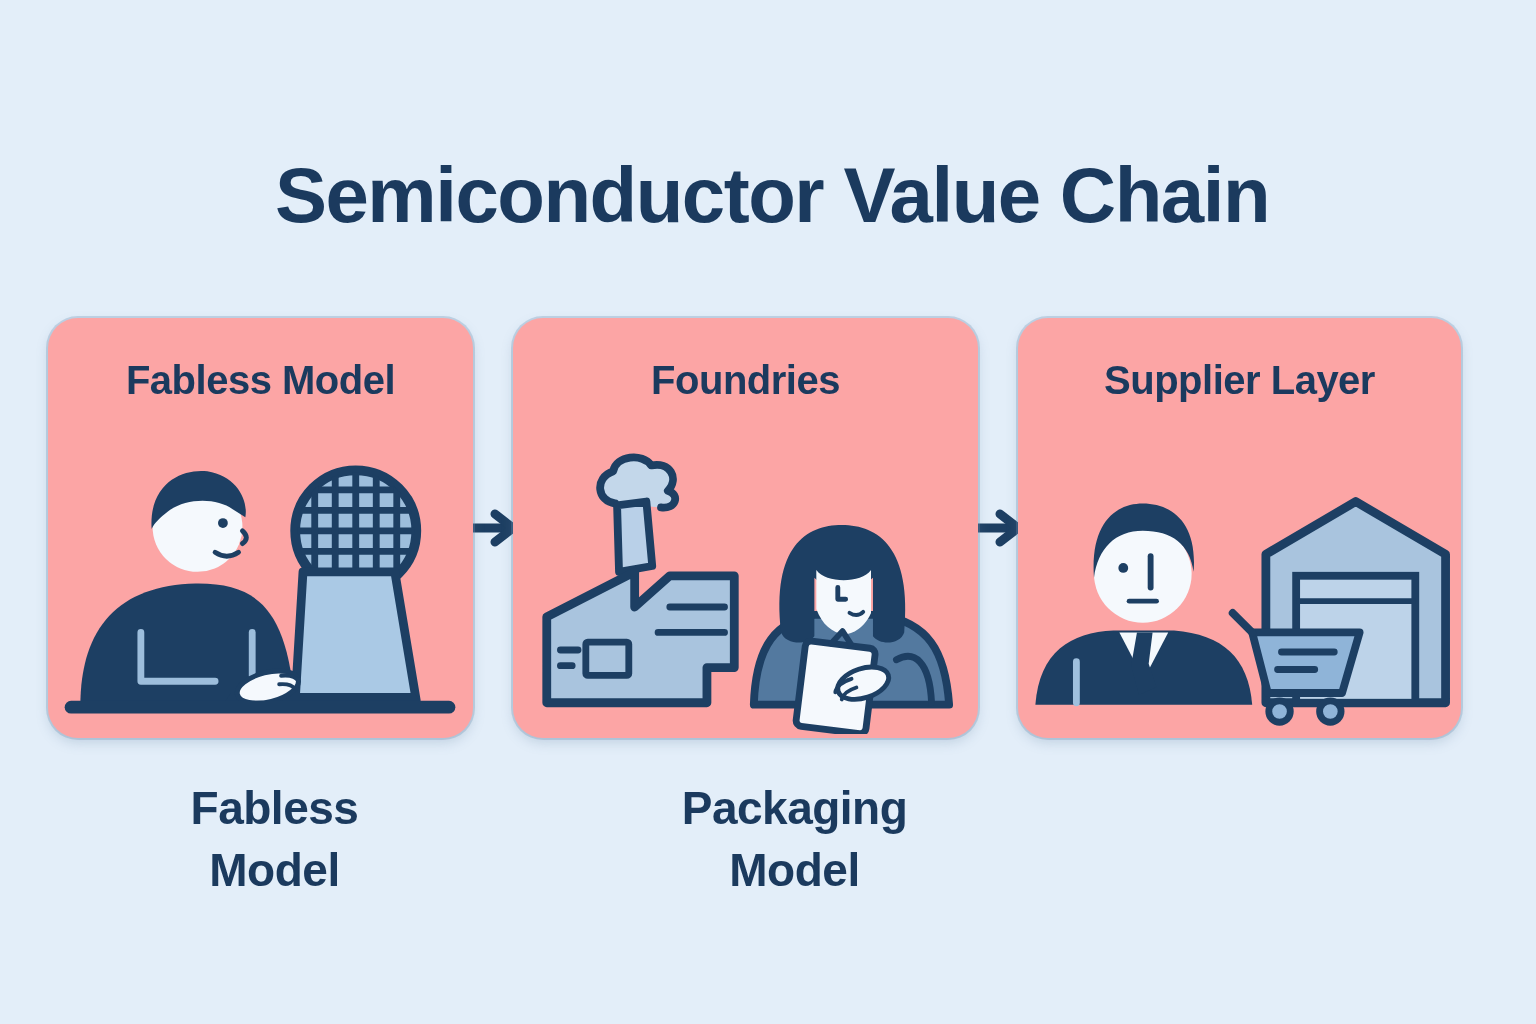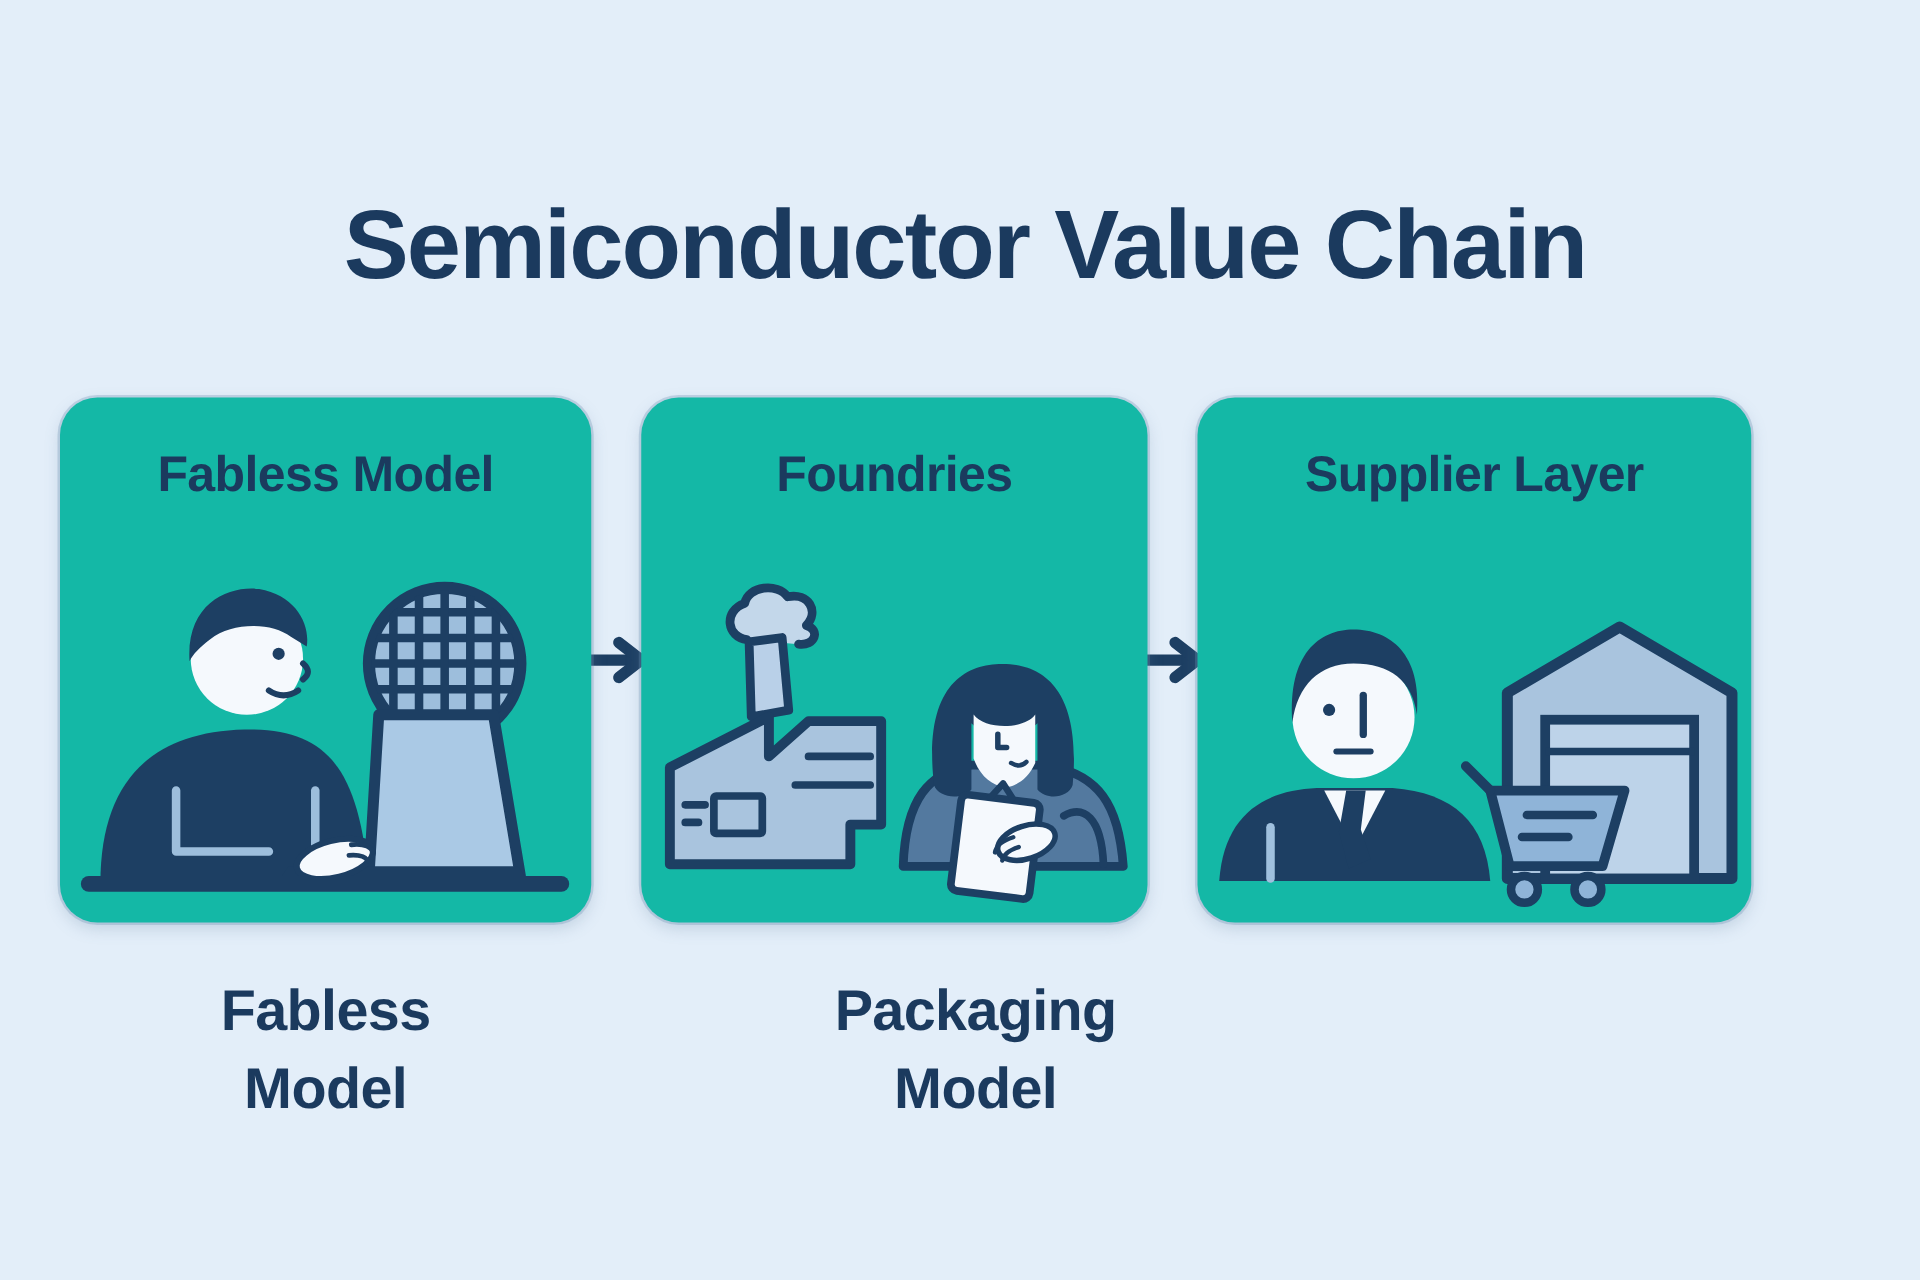--- a/index.html
+++ b/index.html
@@ -14,33 +14,33 @@
     position:absolute;top:146px;left:0;width:100%;
     margin:4px;text-align:center;
     font-size:78px;font-weight:700;letter-spacing:-1.5px;
     color:#1b3a5e;
   }
   .cards-row{
     position:absolute;top:318px;left:48px;
     display:flex;align-items:stretch;height:420px;
   }
   .card{
-    height:420px;background:#14b8a6;border-radius:30px;
+    height:420px;background:#fca5a5;border-radius:30px;
     position:relative;
     box-shadow:0 0 0 2px rgba(110,145,180,0.30), 0 5px 12px rgba(100,130,165,0.25);
   }
-  .card.c1{width:425px}.card.c2{width:405px}.card.c3{width:443px}
+  .card.c1{width:425px}.card.c2{width:465px}.card.c3{width:443px}
   .card-title{
     margin:40px 0 0;text-align:center;
     font-size:40px;font-weight:700;color:#1b3a5e;letter-spacing:-0.5px;
   }
   .art{position:absolute;left:0;right:0;bottom:4px;display:flex;justify-content:center;}
   .gapbox{width:40px;display:flex;align-items:center;justify-content:center;overflow:visible;}
   .gapbox svg{overflow:visible;}
-  .captions{position:absolute;top:778px;left:48px;display:flex;}
+  .captions{position:absolute;top:778px;left:62px;display:flex;}
   .caption{
     text-align:center;font-size:46px;font-weight:700;
     line-height:1.34;color:#1b3a5e;letter-spacing:-0.5px;
   }
   .caption.c1{width:425px}.caption.c2{width:465px}.caption.c3{width:455px}
   .cap-gap{width:40px;}
 </style>
 </head>
 <body>
 

